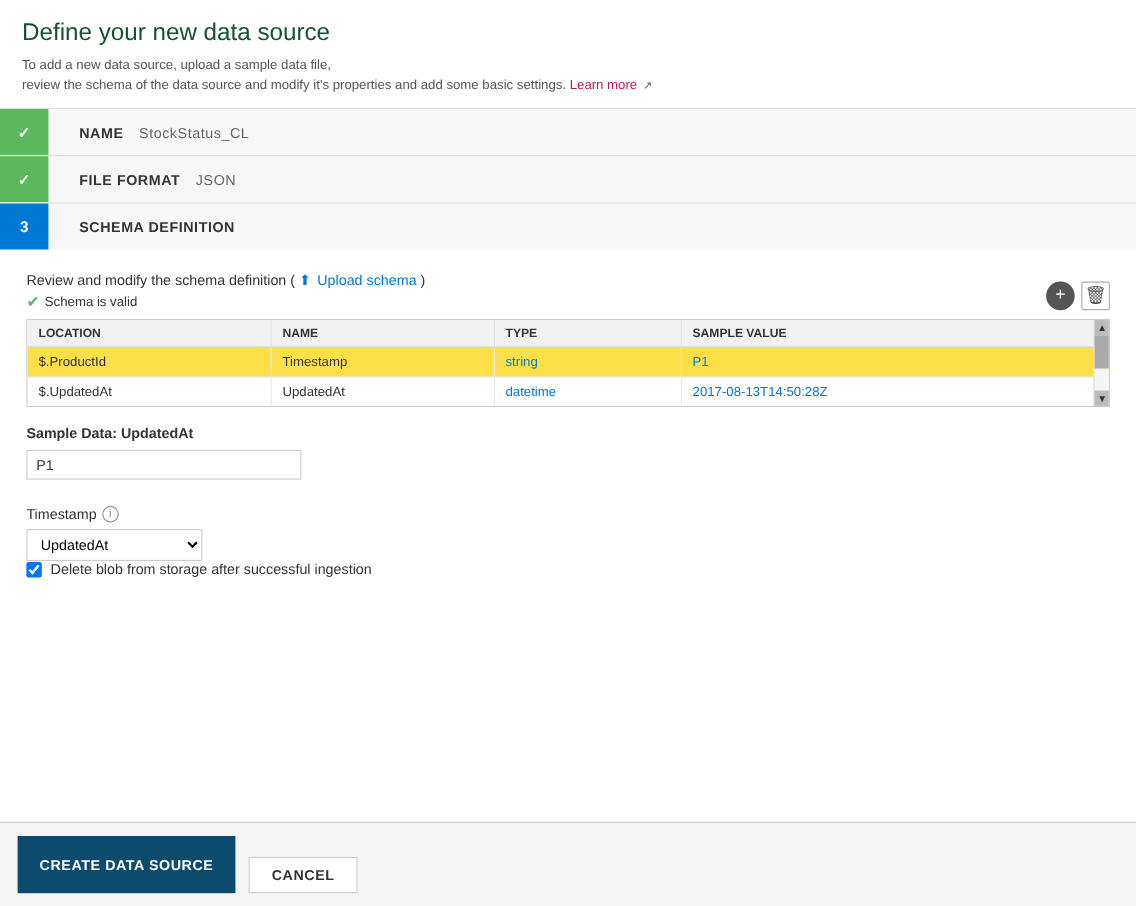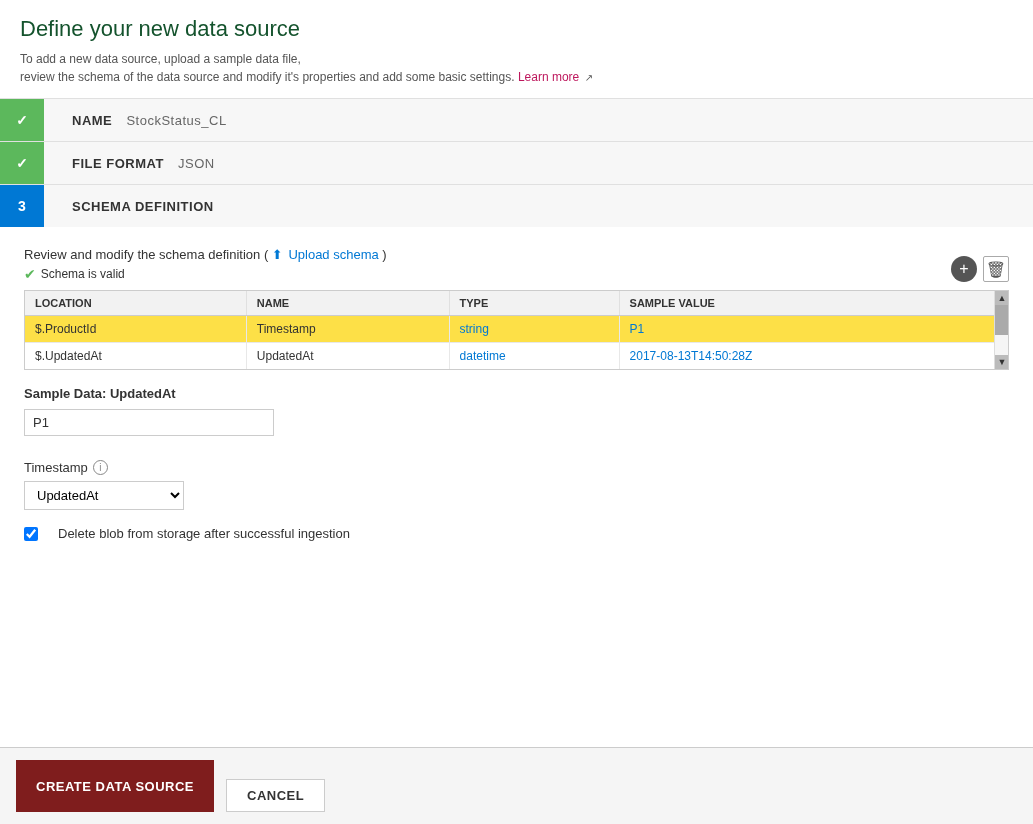--- a/index.html
+++ b/index.html
@@ -240,42 +240,42 @@
       font-size: 13px;
       background: #fff;
       cursor: pointer;
       appearance: auto;
     }
 
     
     .checkbox-row {
       display: flex;
       align-items: center;
-      gap: 20px;
-      margin-top: 16px;
+      gap: 8px;
+      margin-top: 0;
       font-size: 13px;
       color: #333;
     }
     .checkbox-row input[type="checkbox"] {
       width: 14px;
       height: 14px;
       cursor: pointer;
     }
 
     
     .footer {
       border-top: 1px solid #ccc;
       padding: 12px 16px;
       background: #f5f5f5;
       display: flex;
       gap: 12px;
       margin-top: auto;
     }
     .btn-create {
-      background: #7f1d1d;
+      background: #0c4a6e;
       color: #fff;
       border: none;
       padding: 8px 20px;
       font-size: 13px;
       font-weight: 600;
       cursor: pointer;
       letter-spacing: 0.5px;
       text-transform: uppercase;
     }
     .btn-cancel {

